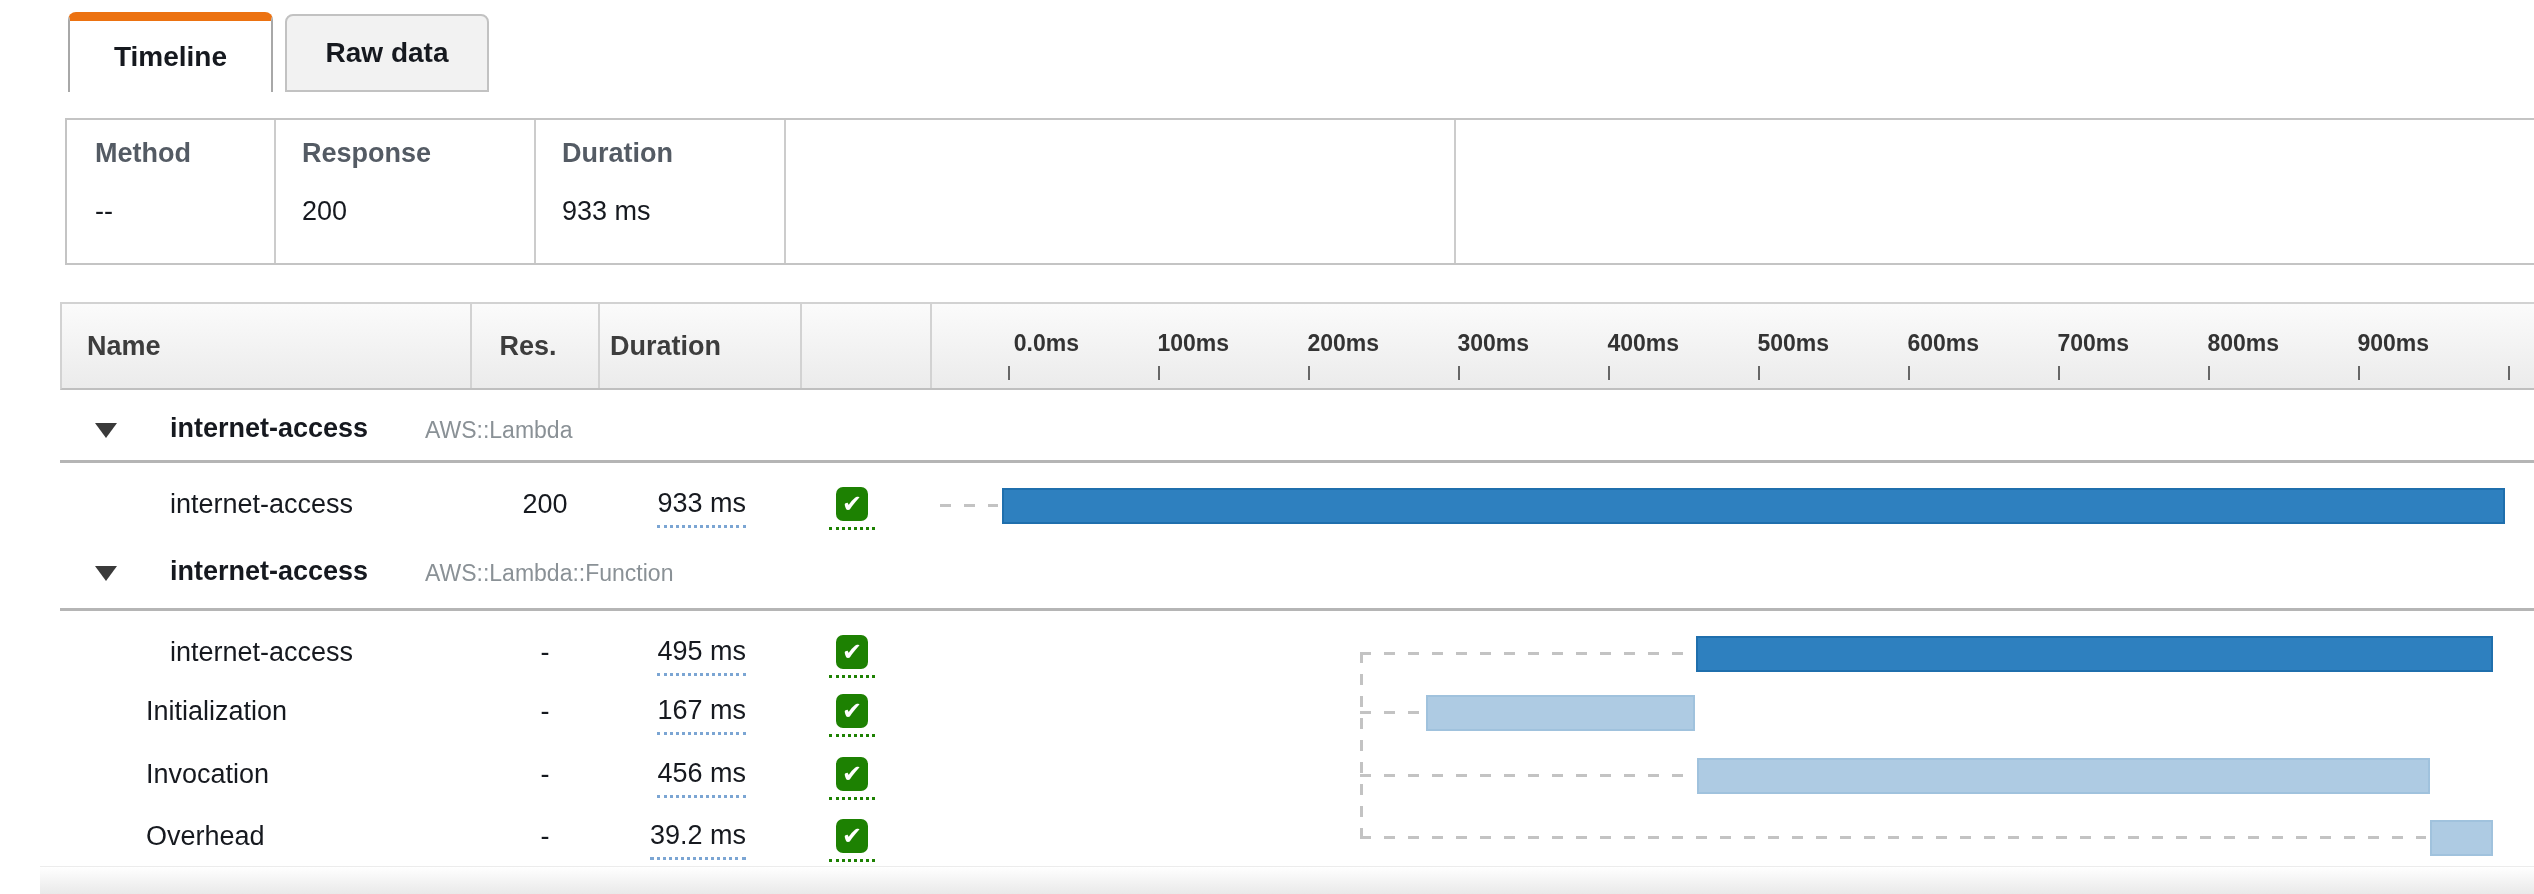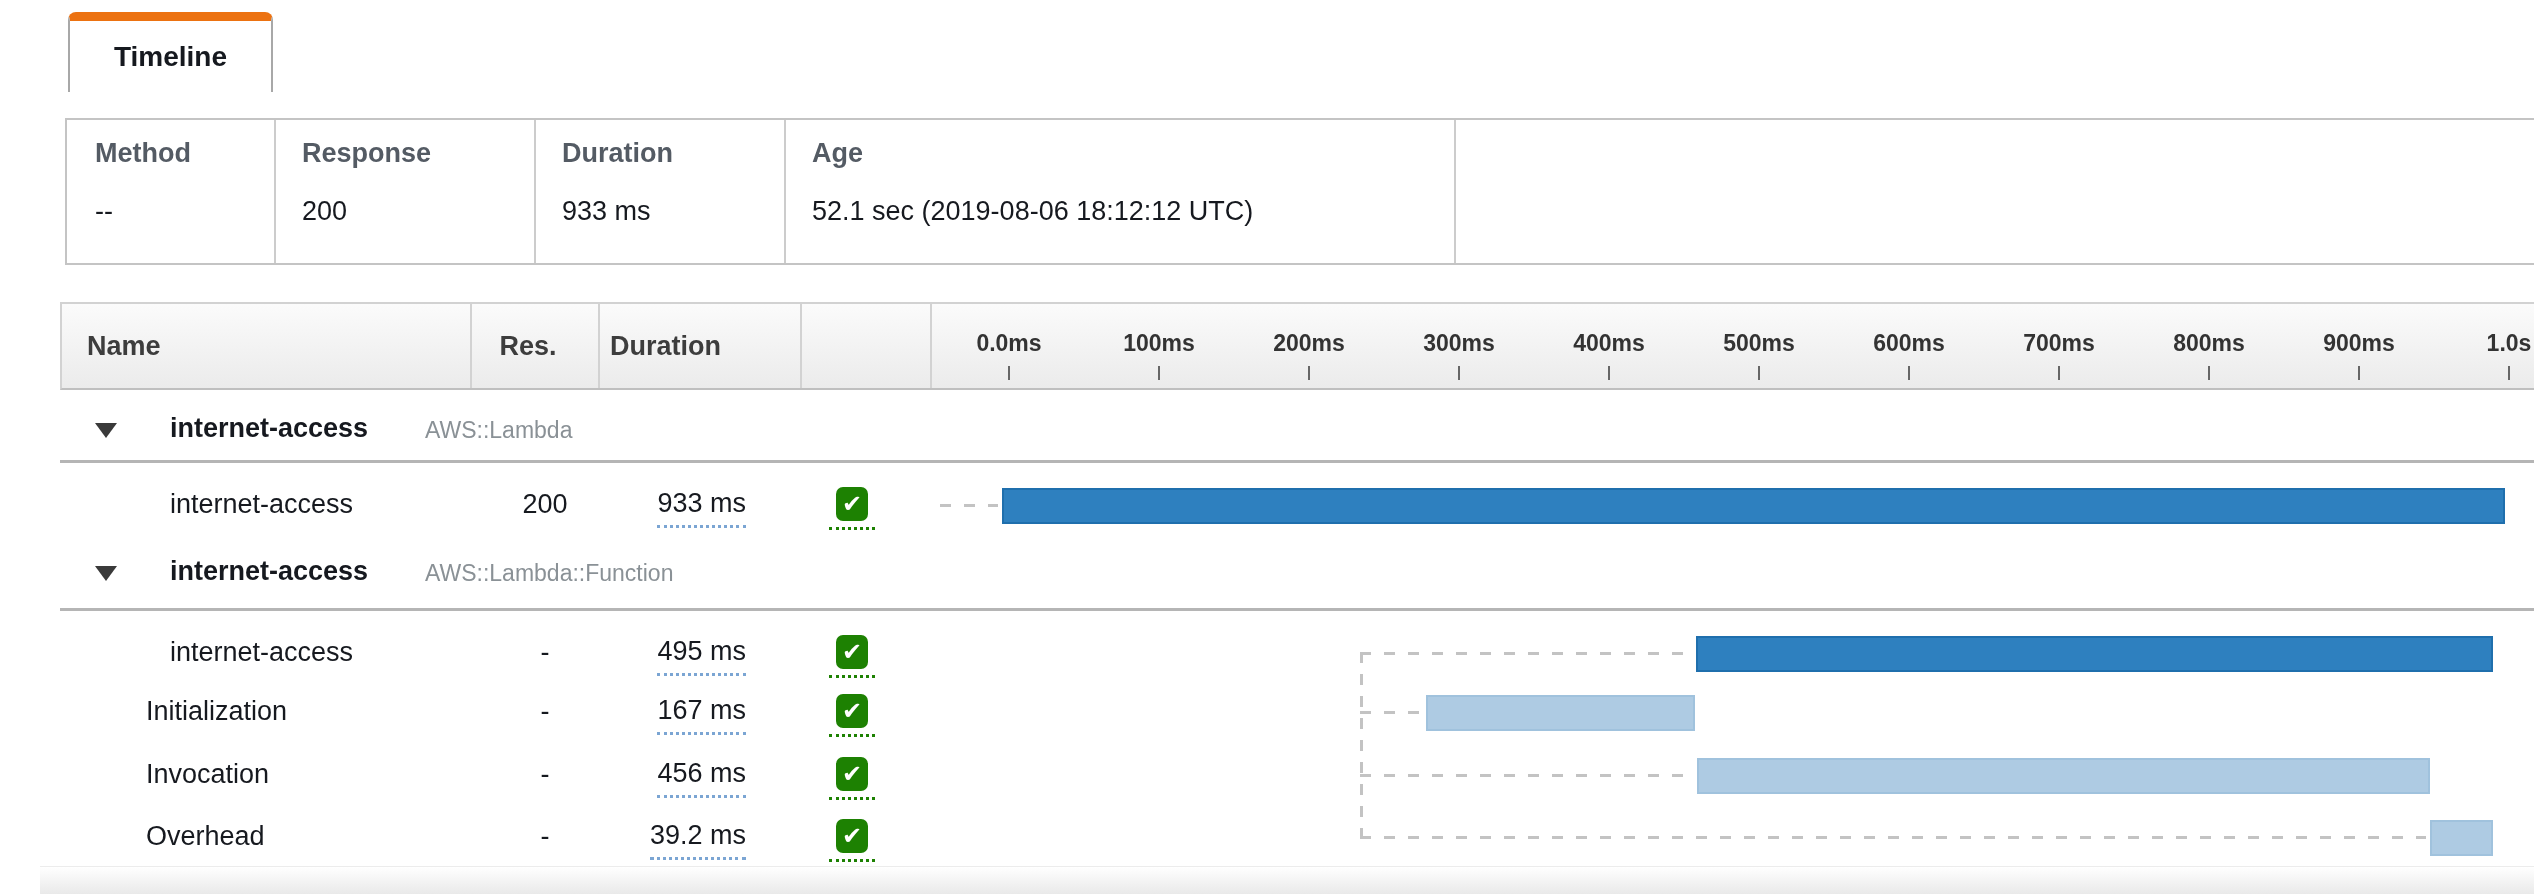--- a/index.html
+++ b/index.html
@@ -26,21 +26,21 @@
   .sum-value{position:absolute;top:74px;left:28px;font-size:27px;color:#16191f;white-space:nowrap;}
   .sum-div{position:absolute;top:0;width:2px;height:100%;background:#cccccc;}
 
   
   .thead{position:absolute;left:20px;top:302px;width:2514px;height:88px;
     background:linear-gradient(#fbfbfb,#ebebeb);
     border-top:2px solid #d2d2d2;border-bottom:2px solid #bfbfbf;border-left:2px solid #d2d2d2;}
   .th{position:absolute;top:0;height:100%;display:flex;align-items:center;
     font-size:27px;font-weight:bold;color:#3d3d3d;}
   .col-sep{position:absolute;top:0;width:2px;height:100%;background:#d2d2d2;}
-  .axis-label{position:absolute;width:140px;text-align:center;top:26px;
+  .axis-label{position:absolute;width:140px;text-align:right;top:26px;
     font-size:23px;font-weight:bold;color:#333;}
   .axis-tick{position:absolute;top:62px;width:2px;height:14px;background:#666;}
 
   
   .tri{position:absolute;width:0;height:0;border-left:11px solid transparent;
     border-right:11px solid transparent;border-top:15px solid #3a3a3a;cursor:pointer;}
   .row-name{position:absolute;font-size:27px;color:#16191f;white-space:nowrap;}
   .row-name.bold{font-weight:bold;}
   .row-type{position:absolute;font-size:23px;color:#8a9196;white-space:nowrap;}
   .group-div{position:absolute;left:20px;width:2514px;height:3px;background:#b5b5b5;}
@@ -62,41 +62,40 @@
     background:linear-gradient(#ffffff,#e9e9e9);border-top:1px solid #ececec;}
 </style>
 </head>
 <body>
 
 <div id="app">
 
   <div class="tab active">
     <span>Timeline</span>
   </div>
+  <div class="tab inactive">
+    <span>Raw data</span>
+  </div>
 
   <div class="summary">
     <div class="sum-cell" style="left:0;width:207px">
       <div class="sum-label">Method</div>
       <div class="sum-value">--</div>
     </div>
     <div class="sum-div" style="left:207px"></div>
     <div class="sum-cell" style="left:207px;width:260px">
       <div class="sum-label">Response</div>
       <div class="sum-value">200</div>
     </div>
     <div class="sum-div" style="left:467px"></div>
     <div class="sum-cell" style="left:467px;width:250px">
       <div class="sum-label">Duration</div>
       <div class="sum-value">933 ms</div>
     </div>
     <div class="sum-div" style="left:717px"></div>
-    <div class="sum-cell" style="left:717px;width:670px">
-      <div class="sum-label">Age</div>
-      <div class="sum-value">52.1 sec (2019-08-06 18:12:12 UTC)</div>
-    </div>
     <div class="sum-div" style="left:1387px"></div>
   </div>
 
   <div class="thead">
     <div class="th" style="left:25px">Name</div>
     <div class="col-sep" style="left:408px"></div>
     <div class="th" style="left:410px;width:112px;justify-content:center">Res.</div>
     <div class="col-sep" style="left:536px"></div>
     <div class="th" style="left:548px">Duration</div>
     <div class="col-sep" style="left:738px"></div>

